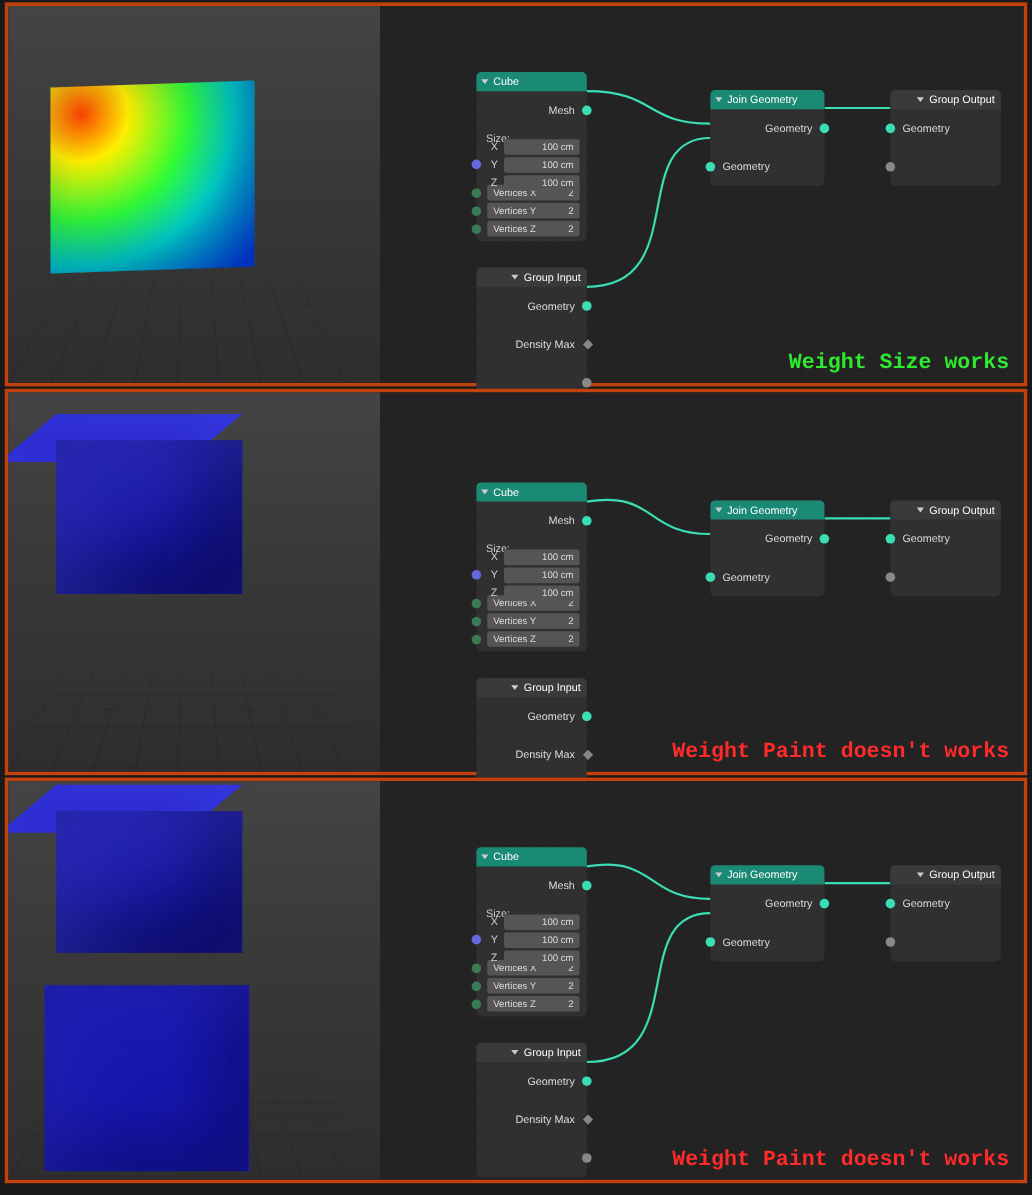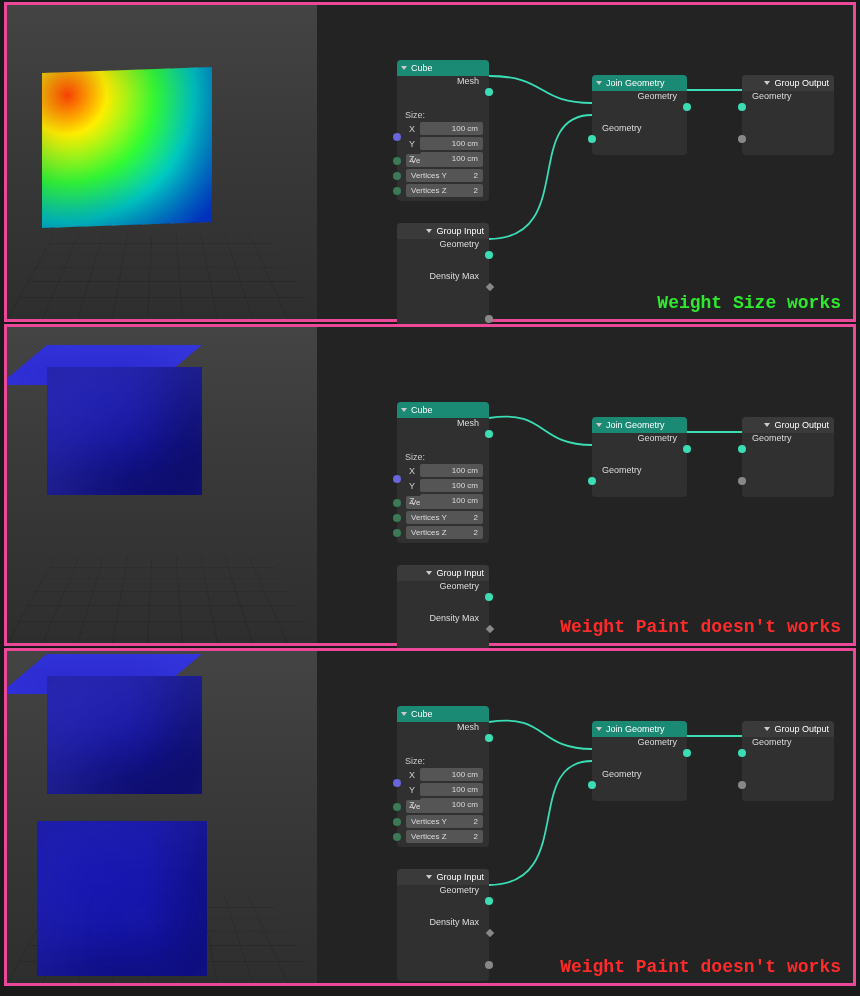--- a/index.html
+++ b/index.html
@@ -8,21 +8,21 @@
     height: 996px;
     background: #1a1a1a;
     font-family: -apple-system, BlinkMacSystemFont, sans-serif;
     font-size: 10px;
     color: #ccc;
     overflow: hidden;
   }
   .panel {
     display: flex;
     width: 852px;
-    border: 3px solid #ec4899;
+    border: 3px solid #c2410c;
     margin: 0 auto 2px;
     position: relative;
   }
   .panel:first-of-type { margin-top: 2px; }
   .viewport {
     width: 310px;
     background: linear-gradient(to bottom, #444 0%, #3a3a3a 40%, #2e2e2e 100%);
     position: relative;
     overflow: hidden;
   }
@@ -113,20 +113,21 @@
   .collapse-arrow::before {
     content: '';
     border-left: 4px solid #ccc;
     border-top: 3px solid transparent;
     border-bottom: 3px solid transparent;
     transform: rotate(90deg);
   }
   .node-row {
     height: 32px;
     display: flex;
+    align-items: center;
     padding: 0 6px;
     position: relative;
   }
   .node-row.out { justify-content: flex-end; padding-right: 10px; }
   .node-row.in { justify-content: flex-start; padding-left: 10px; }
   .socket {
     position: absolute;
     width: 8px; height: 8px;
     border-radius: 50%;
     top: 50%;

